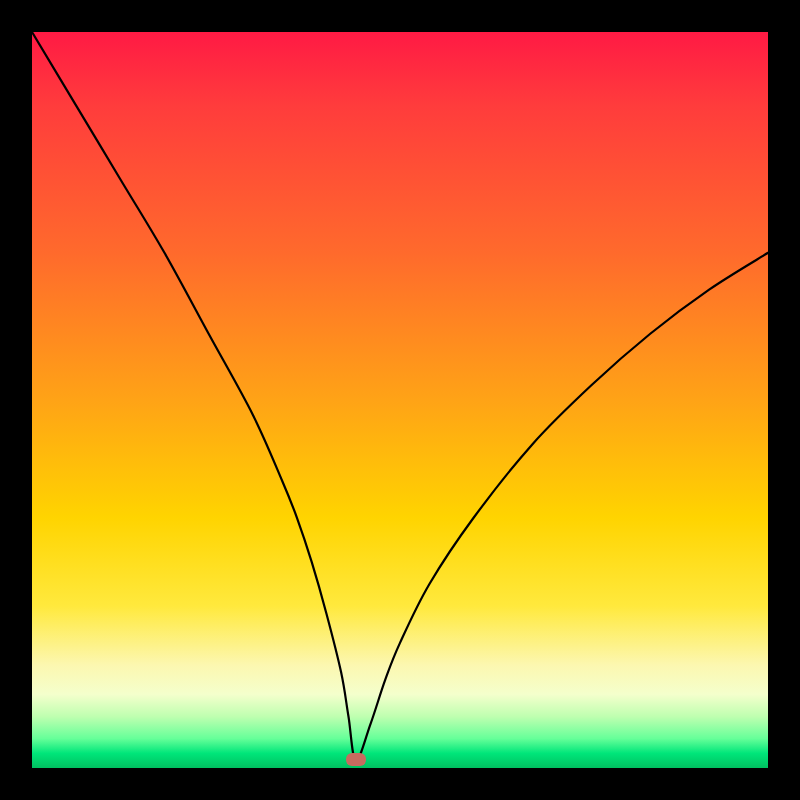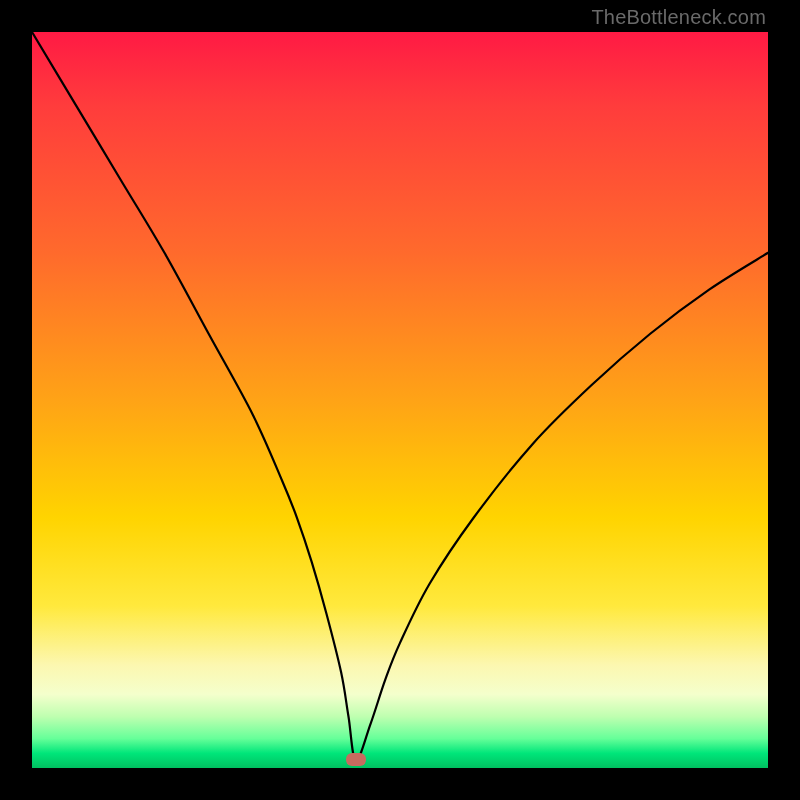--- a/index.html
+++ b/index.html
@@ -63,21 +63,20 @@
     height: 13px;
     border-radius: 6px;
     background: #c76b5f;
   }
 </style>
 </head>
 <body>
 
 <div class="frame">
 
-  <div class="watermark">TheBottleneck.com</div>
 
   <div class="plot-area">
     <svg class="curve" viewBox="0 0 736 736" preserveAspectRatio="none">
       <path id="curve-path" fill="none" stroke="#000" stroke-width="2.2" stroke-linecap="round" stroke-linejoin="round" d="M 0 0 C 7.359999999999999 12.266666666666671, 29.439999999999998 49.066666666666706, 44.16 73.60000000000002 C 58.879999999999995 98.13333333333334, 73.6 122.66666666666659, 88.32 147.19999999999993 C 103.03999999999999 171.73333333333326, 117.75999999999999 195.04000000000005, 132.48 220.80000000000007 C 147.2 246.5600000000001, 161.92 274.77333333333337, 176.64 301.76000000000005 C 191.35999999999999 328.7466666666667, 208.5333333333333 358.1866666666667, 220.79999999999998 382.72 C 233.06666666666666 407.25333333333333, 242.88 431.78666666666663, 250.24 448.96 C 257.6 466.1333333333333, 260.0533333333333 472.26666666666665, 264.96 485.76 C 269.8666666666667 499.25333333333333, 274.7733333333333 513.9733333333332, 279.68 529.92 C 284.5866666666667 545.8666666666667, 289.49333333333334 563.0400000000001, 294.40000000000003 581.44 C 299.30666666666673 599.84, 305.44 623.1466666666666, 309.12 640.3199999999999 C 312.8 657.4933333333332, 314.0266666666667 669.76, 316.48 684.48 C 318.93333333333334 699.2, 320.15999999999997 727.4133333333333, 323.84 728.64 C 327.52 729.8666666666667, 333.6533333333333 705.3333333333334, 338.56 691.84 C 343.4666666666667 678.3466666666667, 348.37333333333333 661.1733333333334, 353.28 647.6800000000001 C 358.1866666666666 634.1866666666667, 360.64 626.8266666666667, 368 610.88 C 375.36 594.9333333333333, 385.1733333333334 572.8533333333334, 397.44000000000005 552 C 409.7066666666667 531.1466666666666, 424.4266666666666 509.06666666666666, 441.59999999999997 485.76 C 458.7733333333333 462.4533333333333, 480.85333333333335 434.24, 500.48 412.16 C 520.1066666666667 390.08000000000004, 539.7333333333333 371.67999999999995, 559.36 353.28 C 578.9866666666667 334.88, 598.6133333333333 317.7066666666667, 618.24 301.76000000000005 C 637.8666666666667 285.8133333333334, 657.4933333333333 271.0933333333333, 677.12 257.59999999999997 C 696.7466666666667 244.10666666666663, 726.1866666666667 226.9333333333334, 736 220.80000000000007"></path>
     </svg>
     <div id="min-marker" class="marker" style="left: 313.84px; top: 720.64px; background: rgb(199, 107, 95);"></div>
   </div>
 
 </div>
 

